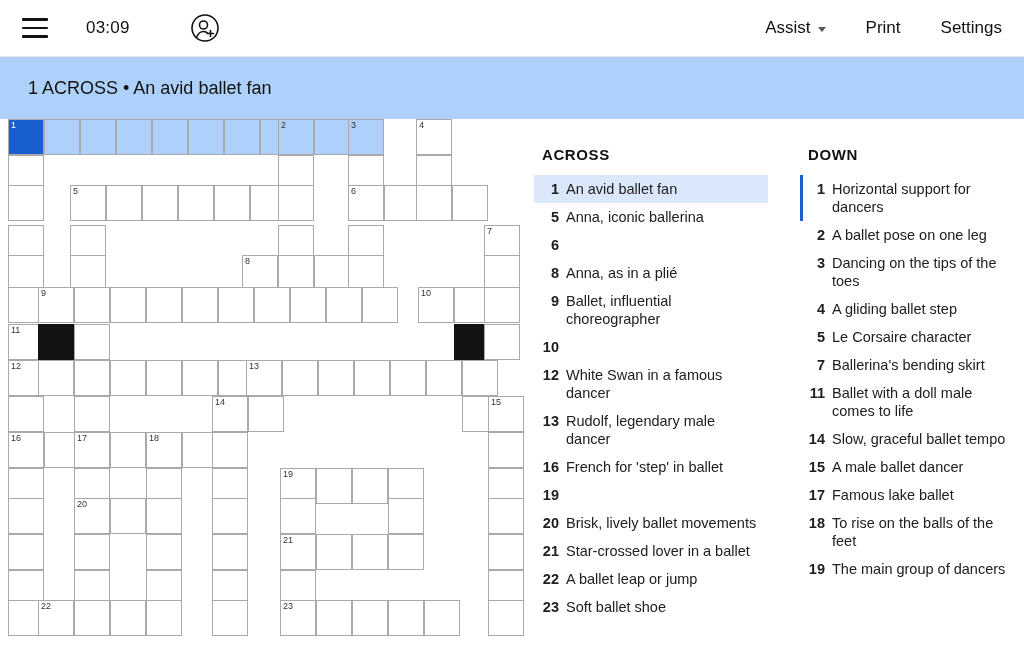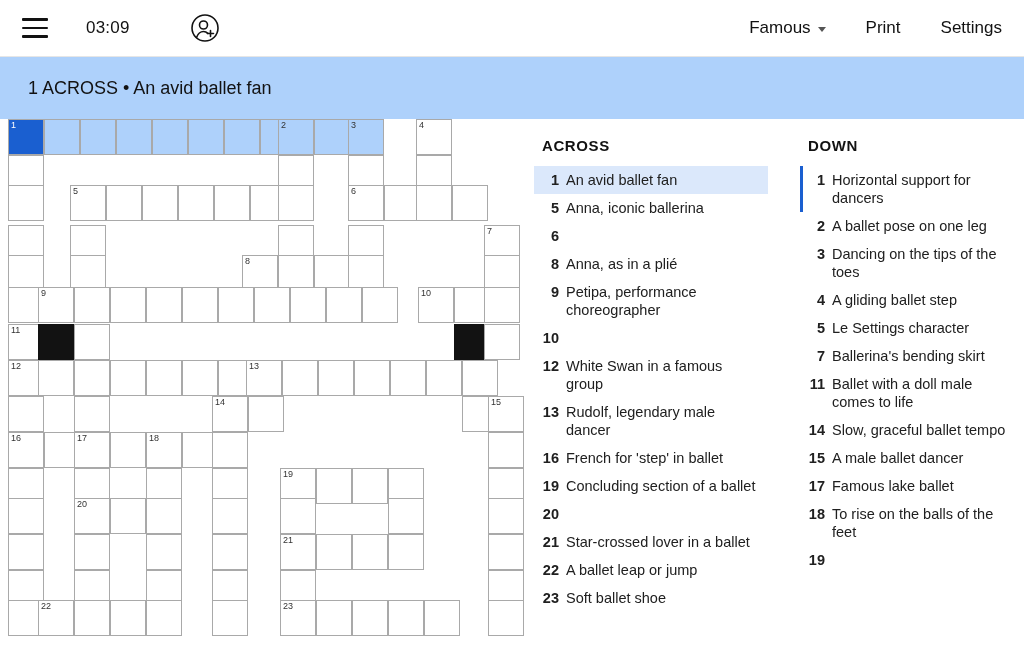--- a/index.html
+++ b/index.html
@@ -136,21 +136,21 @@
   .cluecol {
     box-sizing: border-box;
     padding: 0 10px 0 0;
   }
   .cluecol.across { width: 258px; padding-left: 14px; }
   .cluecol.down { width: 250px; padding-left: 22px; }
   .cluehead {
     font-size: 15px;
     font-weight: bold;
     letter-spacing: .6px;
-    margin: 8px 0 12px 8px;
+    margin: 17px 0 12px 8px;
     color: #121212;
   }
   ul.cluelist {
     list-style: none;
     margin: 0;
     padding: 0;
   }
   ul.cluelist li {
     display: flex;
     gap: 7px;
@@ -188,21 +188,21 @@
     <svg width="30" height="30" viewBox="0 0 30 30">
       <circle cx="15" cy="15" r="13" fill="none" stroke="#121212" stroke-width="1.6"></circle>
       <circle cx="13.5" cy="12" r="4" fill="none" stroke="#121212" stroke-width="1.6"></circle>
       <path d="M6.5 24.5c1.5-4 4.5-6 7-6 1.6 0 3.1.6 4.4 1.8" fill="none" stroke="#121212" stroke-width="1.6" stroke-linecap="round"></path>
       <path d="M20.5 17.5v6M17.5 20.5h6" stroke="#121212" stroke-width="1.6" stroke-linecap="round"></path>
     </svg>
   </div>
 
   <div class="top-right">
     <div class="top-link">
-      <span>Famous</span>
+      <span>Assist</span>
       <span class="caret"></span>
     </div>
     <div class="top-link">Print</div>
     <div class="top-link">Settings</div>
   </div>
 </div>
 
 <div class="cluebar">1 ACROSS • An avid ballet fan</div>
 
 <div class="main">
@@ -403,43 +403,43 @@
           </li>
           <li>
             <span class="cnum">6</span>
           </li>
           <li>
             <span class="cnum">8</span>
             <span>Anna, as in a plié</span>
           </li>
           <li>
             <span class="cnum">9</span>
-            <span>Petipa, performance choreographer</span>
+            <span>Ballet, influential choreographer</span>
           </li>
           <li>
             <span class="cnum">10</span>
           </li>
           <li>
             <span class="cnum">12</span>
-            <span>White Swan in a famous group</span>
+            <span>White Swan in a famous dancer</span>
           </li>
           <li>
             <span class="cnum">13</span>
             <span>Rudolf, legendary male dancer</span>
           </li>
           <li>
             <span class="cnum">16</span>
             <span>French for 'step' in ballet</span>
           </li>
           <li>
             <span class="cnum">19</span>
-            <span>Concluding section of a ballet</span>
           </li>
           <li>
             <span class="cnum">20</span>
+            <span>Brisk, lively ballet movements</span>
           </li>
           <li>
             <span class="cnum">21</span>
             <span>Star-crossed lover in a ballet</span>
           </li>
           <li>
             <span class="cnum">22</span>
             <span>A ballet leap or jump</span>
           </li>
           <li>
@@ -462,21 +462,21 @@
           <li>
             <span class="cnum">3</span>
             <span>Dancing on the tips of the toes</span>
           </li>
           <li>
             <span class="cnum">4</span>
             <span>A gliding ballet step</span>
           </li>
           <li>
             <span class="cnum">5</span>
-            <span>Le Settings character</span>
+            <span>Le Corsaire character</span>
           </li>
           <li>
             <span class="cnum">7</span>
             <span>Ballerina's bending skirt</span>
           </li>
           <li>
             <span class="cnum">11</span>
             <span>Ballet with a doll male comes to life</span>
           </li>
           <li>
@@ -490,17 +490,18 @@
           <li>
             <span class="cnum">17</span>
             <span>Famous lake ballet</span>
           </li>
           <li>
             <span class="cnum">18</span>
             <span>To rise on the balls of the feet</span>
           </li>
           <li>
             <span class="cnum">19</span>
+            <span>The main group of dancers</span>
           </li>
         </ul>
     </div>
   </div>
 </div>
 
 </body></html>

